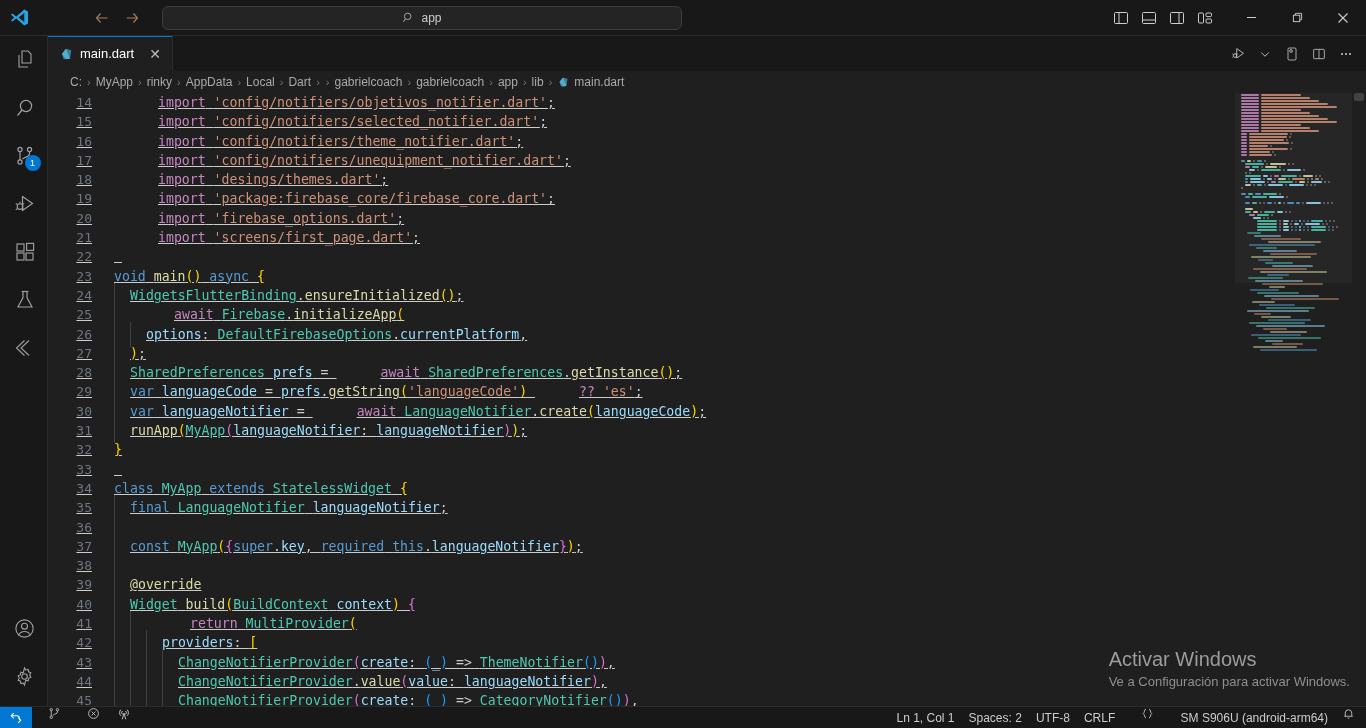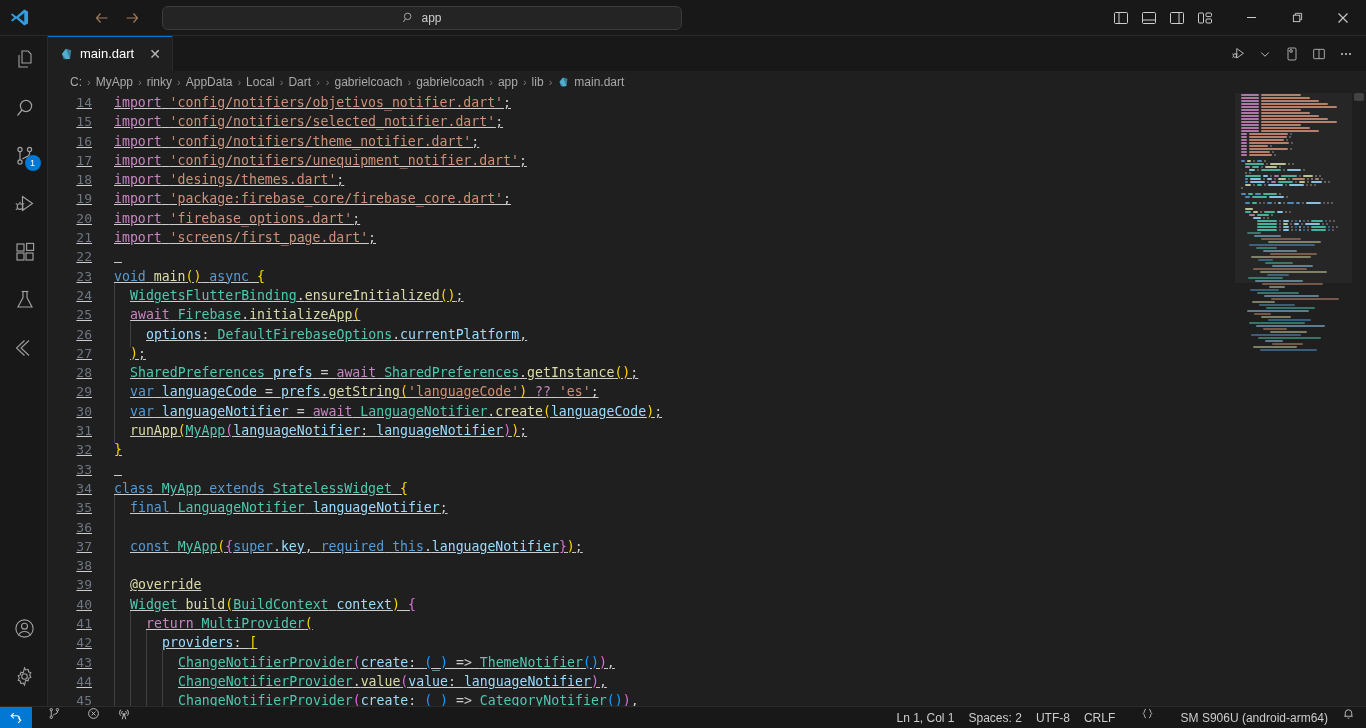--- a/index.html
+++ b/index.html
@@ -99,21 +99,21 @@
     width:44px; text-align:right; color:#6e7681; flex:0 0 44px;
     font-family:"DejaVu Sans Mono", monospace; font-size:13px; padding-right:0;
   }
   .lcontent { padding-left:22px; position:relative; flex:1 1 auto; }
   .ind { position:relative; display:inline-block; }
   .ind:before {
     content:""; position:absolute; left:0; top:-3px; bottom:-3px; width:1px; background:#404040;
   }
   
   .kw      { color:#569cd6; }
-  .kwp     { color:#c586c0; }
+  .kwp     { color:#c586c0;margin-left:44px; }
   .type    { color:#4ec9b0; }
   .str     { color:#ce9178; }
   .fn      { color:#dcdcaa; }
   .var     { color:#9cdcfe; }
   .pY      { color:#ffd700; }
   .pP      { color:#da70d6; }
   .pB      { color:#179fff; }
   .ann     { color:#dcdcaa; }
   .plain   { color:#cccccc; }
 
@@ -801,20 +801,24 @@
                 <div class="mm-blk" style="width: 44px; margin-left: 12px; background: rgb(220, 220, 170); opacity: 0.5;"></div>
               </div>
               <div class="mm-row">
                 <div class="mm-blk" style="width: 57px; margin-left: 19px; background: rgb(86, 156, 214); opacity: 0.5;"></div>
               </div>
             </div>
         </div>
         <div class="scrollbar-shadow">
           <div class="sb-thumb"></div>
         </div>
+        <div class="watermark">
+          <div class="wm-title">Activar Windows</div>
+          <div class="wm-sub">Ve a Configuración para activar Windows.</div>
+        </div>
       </div>
     </div>
   </div>
 
   <div class="statusbar">
     <div class="sb-remote">
       <svg width="14" height="14" viewBox="0 0 16 16" fill="none" stroke="#ffffff" stroke-width="1.2">
         <path d="M5.5 2.5 L2.5 5.5 L5.5 8.5 M10.5 7.5 L13.5 10.5 L10.5 13.5"></path>
         <path d="M2.5 5.5 H9 a3 3 0 0 1 3 3 v2"></path>
       </svg>

